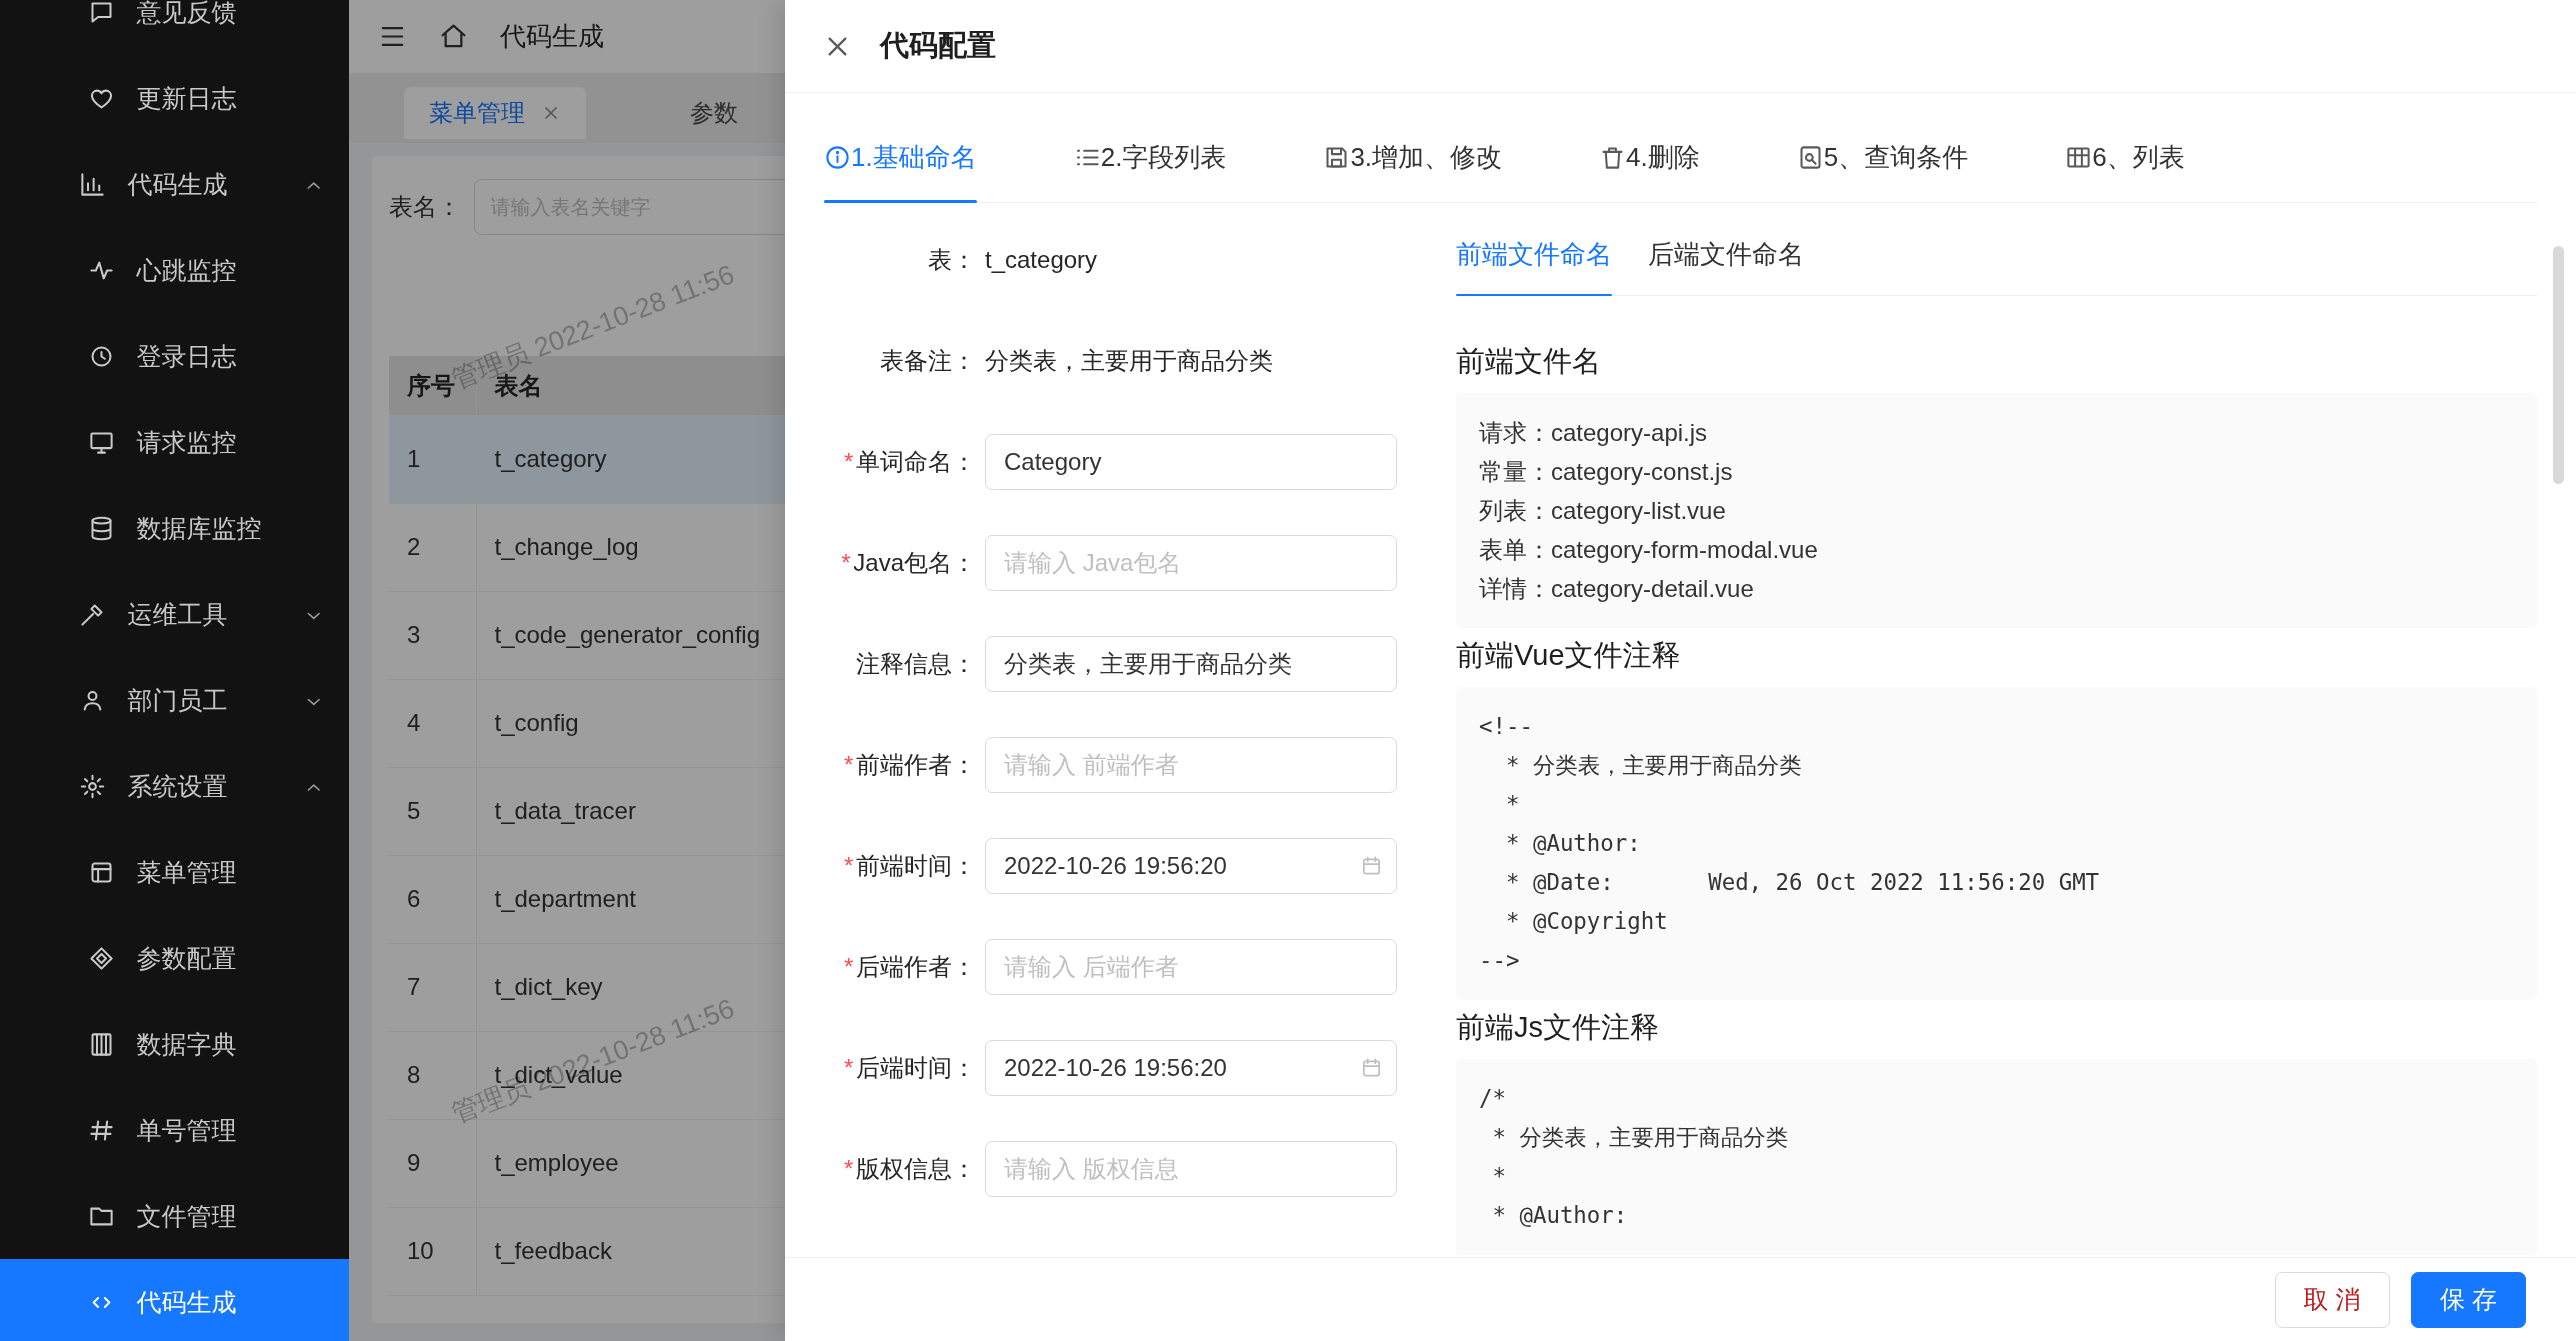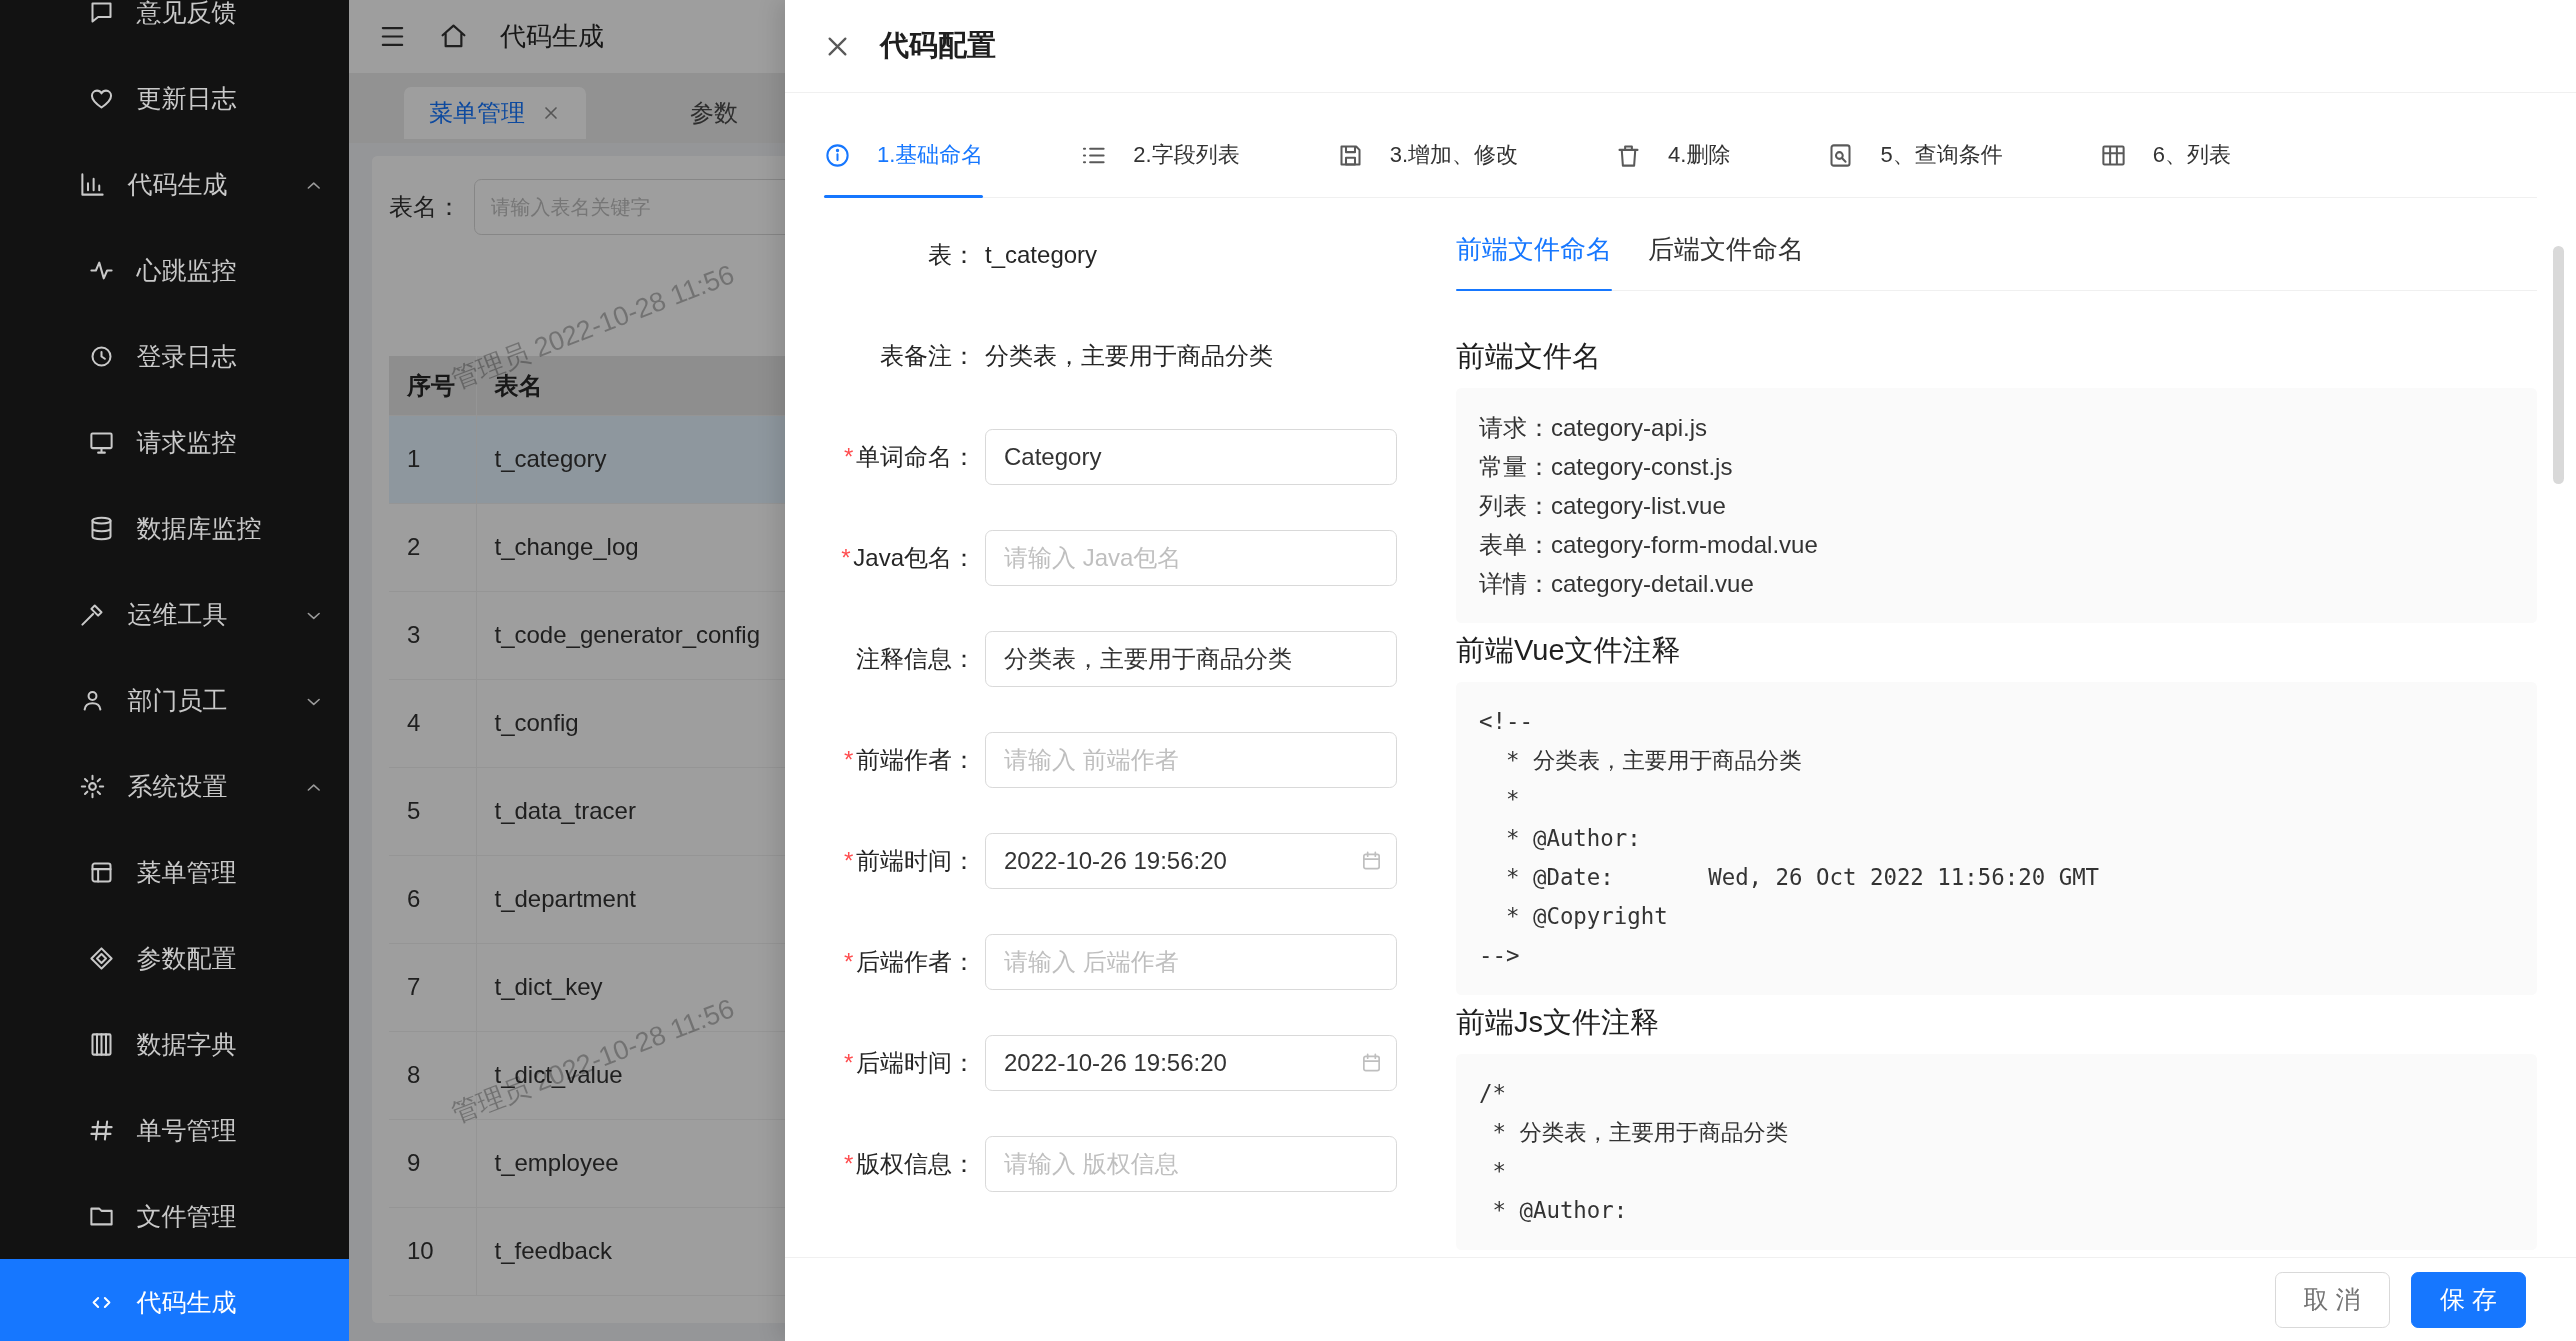--- a/index.html
+++ b/index.html
@@ -46,21 +46,21 @@
   .mask { position:absolute; inset:0; background:rgba(0,0,0,0.38); z-index:10; }
 
   
   .drawer { position:absolute; left:785px; top:0; right:0; bottom:0; background:#fff; z-index:30; display:flex; flex-direction:column; box-shadow:-7.2px 0 21.5px rgba(0,0,0,0.12); }
   .d-head { height:93px; flex:none; border-bottom:0.9px solid #f0f0f0; display:flex; align-items:center; gap:29px; padding:0 39px; }
   .d-close { width:27px; height:27px; color:#595959; display:flex; cursor:pointer; }
   .d-close svg { width:27px; height:27px; }
   .d-title { font-size:29px; font-weight:600; color:#1f1f1f; }
   .d-body { flex:1; padding:0 39px; overflow:hidden; position:relative; }
   .steps { display:flex; align-items:center; gap:97px; padding:47px 0 27px; border-bottom:0.9px solid #f0f0f0; }
-  .step { position:relative; display:flex; align-items:center; gap:26px; font-size:22px; color:#333; cursor:pointer; white-space:nowrap; }
+  .step { position:relative; display:flex; align-items:center; gap:0; font-size:26px; color:#333; cursor:pointer; white-space:nowrap; }
   .step .st-ic { width:27px; height:27px; display:flex; color:#595959; }
   .step .st-ic svg { width:27px; height:27px; }
   .step.active { color:#1677ff; }
   .step.active .st-ic { color:#1677ff; }
   .step.active::after { content:""; position:absolute; left:0; right:0; bottom:-28px; height:2.7px; background:#1677ff; border-radius:1.8px; }
   .d-cols { display:flex; padding-top:29px; }
   .d-form { width:573px; flex:none; }
   .frow { display:flex; align-items:center; height:56px; margin-bottom:45px; }
   .f-lb { width:152px; flex:none; text-align:right; font-size:24px; color:#262626; margin-right:9px; white-space:nowrap; }
   .req { color:#ff4d4f; margin-right:2.7px; font-size:24px; }
@@ -76,21 +76,21 @@
   .p-tab { position:relative; font-size:26px; color:#333; cursor:pointer; }
   .p-tab.active { color:#1677ff; font-weight:500; }
   .p-tab.active::after { content:""; position:absolute; left:0; right:0; bottom:-24px; height:2.7px; background:#1677ff; border-radius:1.8px; }
   .p-h { font-size:29px; font-weight:400; color:#1f1f1f; margin:12.5px 0 16px; line-height:30.5px; }
   .p-h.first { margin-top:50px; }
   .gbox { background:#fafafa; border-radius:5.4px; padding:20px 23px; font-size:24px; color:#333; line-height:39px; margin-bottom:12.5px; }
   .gbox.mono { font-family:"DejaVu Sans Mono","Liberation Mono",monospace; font-size:22.4px; }
   .gl { white-space:pre; }
   .d-scroll { position:absolute; top:246px; right:12.5px; width:10.8px; height:238px; background:#d9d9d9; border-radius:5.4px; z-index:40; }
   .d-foot { height:84px; flex:none; border-top:0.9px solid #f0f0f0; background:#fff; display:flex; justify-content:flex-end; align-items:center; gap:21.5px; padding:0 50px; }
-  .btn { height:56px; min-width:115px; padding:0 25px; border-radius:7.2px; border:0.9px solid #d9d9d9; background:#fff; font-size:25px; color:#737373; font-family:inherit; cursor:pointer; }
+  .btn { height:56px; min-width:115px; padding:0 25px; border-radius:7.2px; border:0.9px solid #d9d9d9; background:#fff; font-size:25px; color:#b91c1c; font-family:inherit; cursor:pointer; }
   .btn.primary { background:#1677ff; border-color:#1677ff; color:#fff; }
 </style>
 </head>
 <body>
 
 <div class="app">
 
   <aside class="sidebar">
     <nav class="menu">
 

